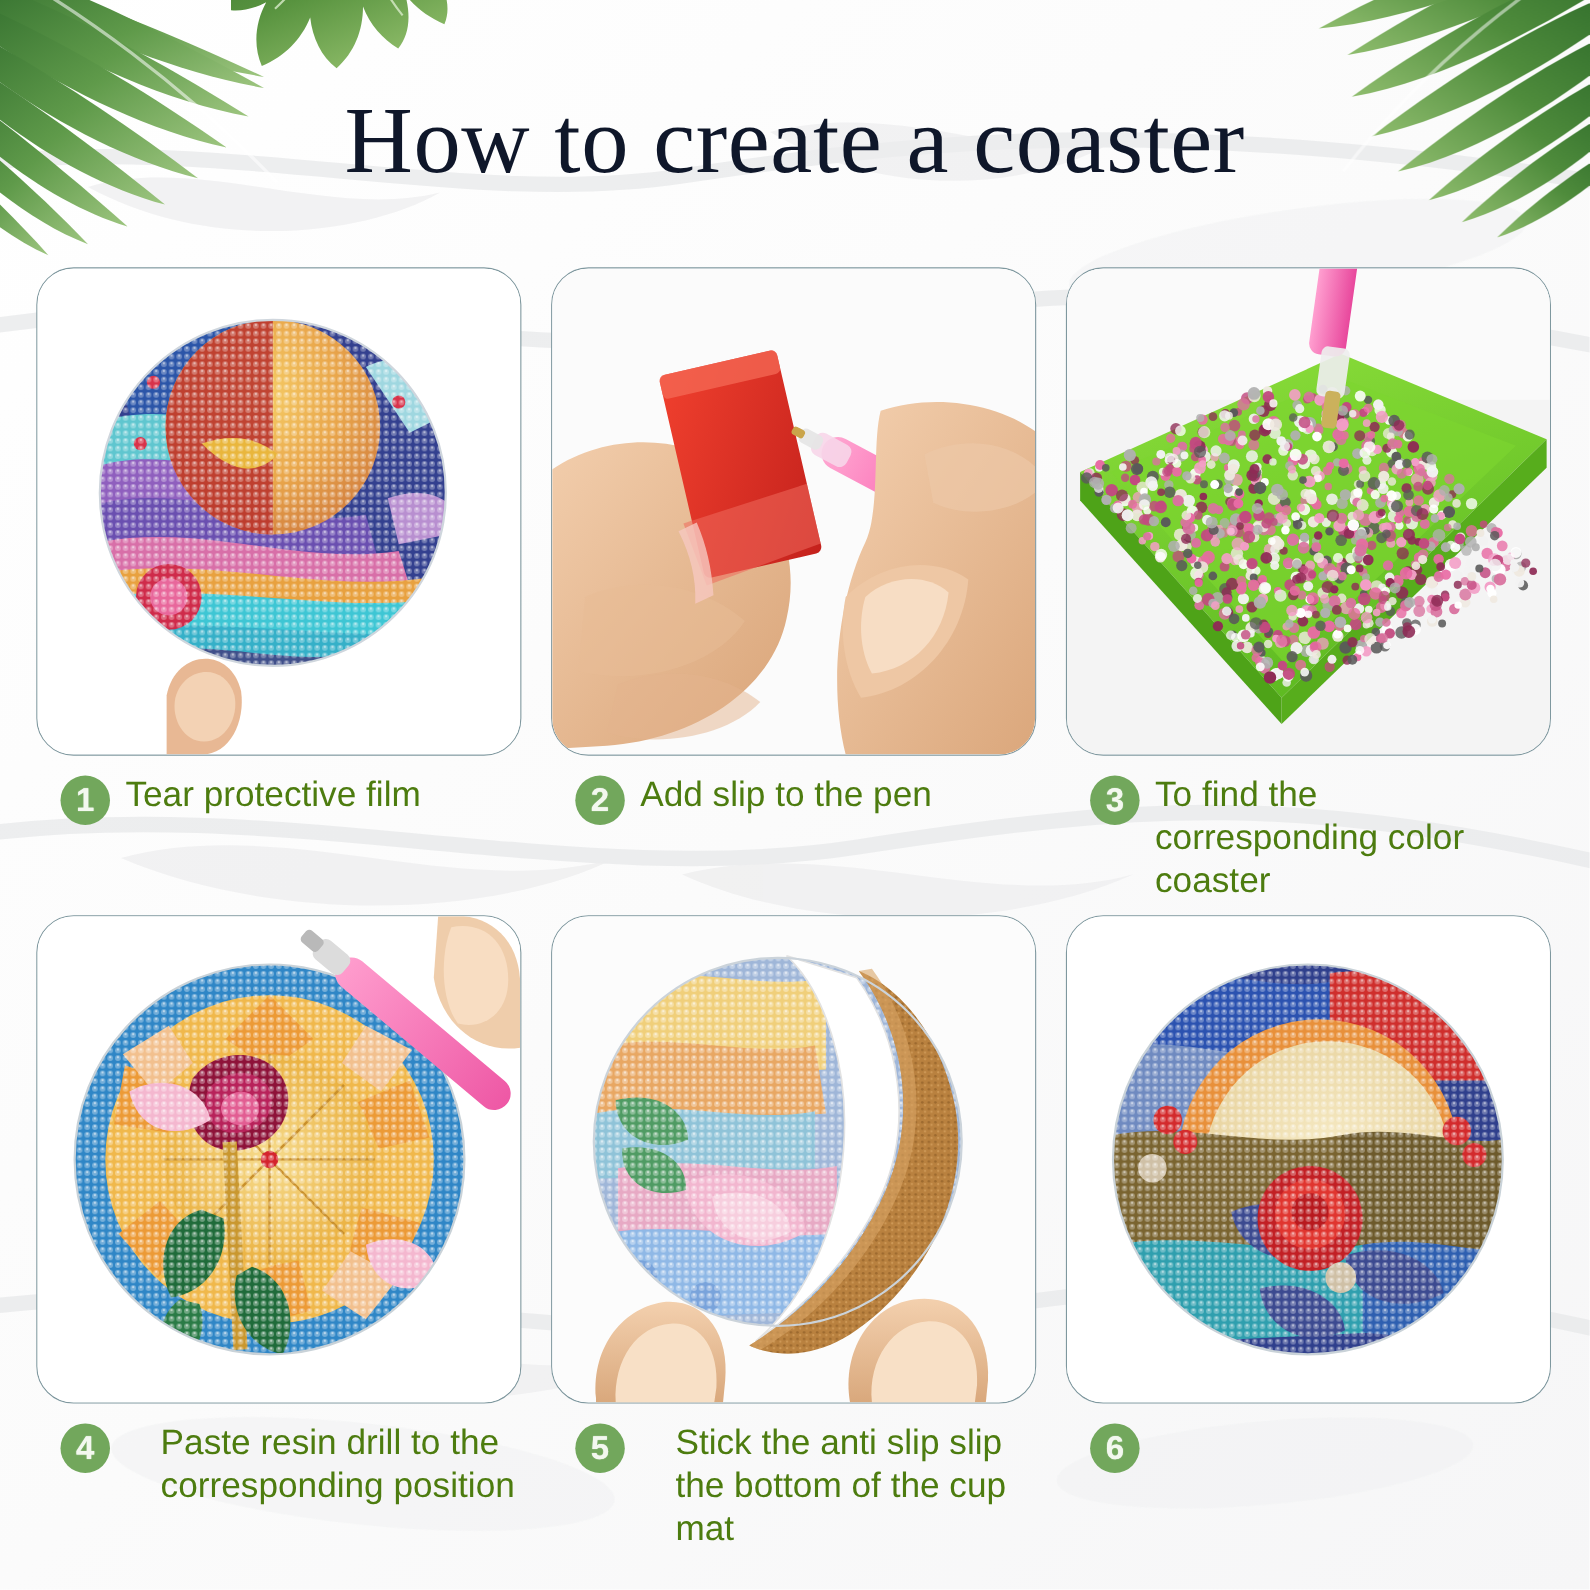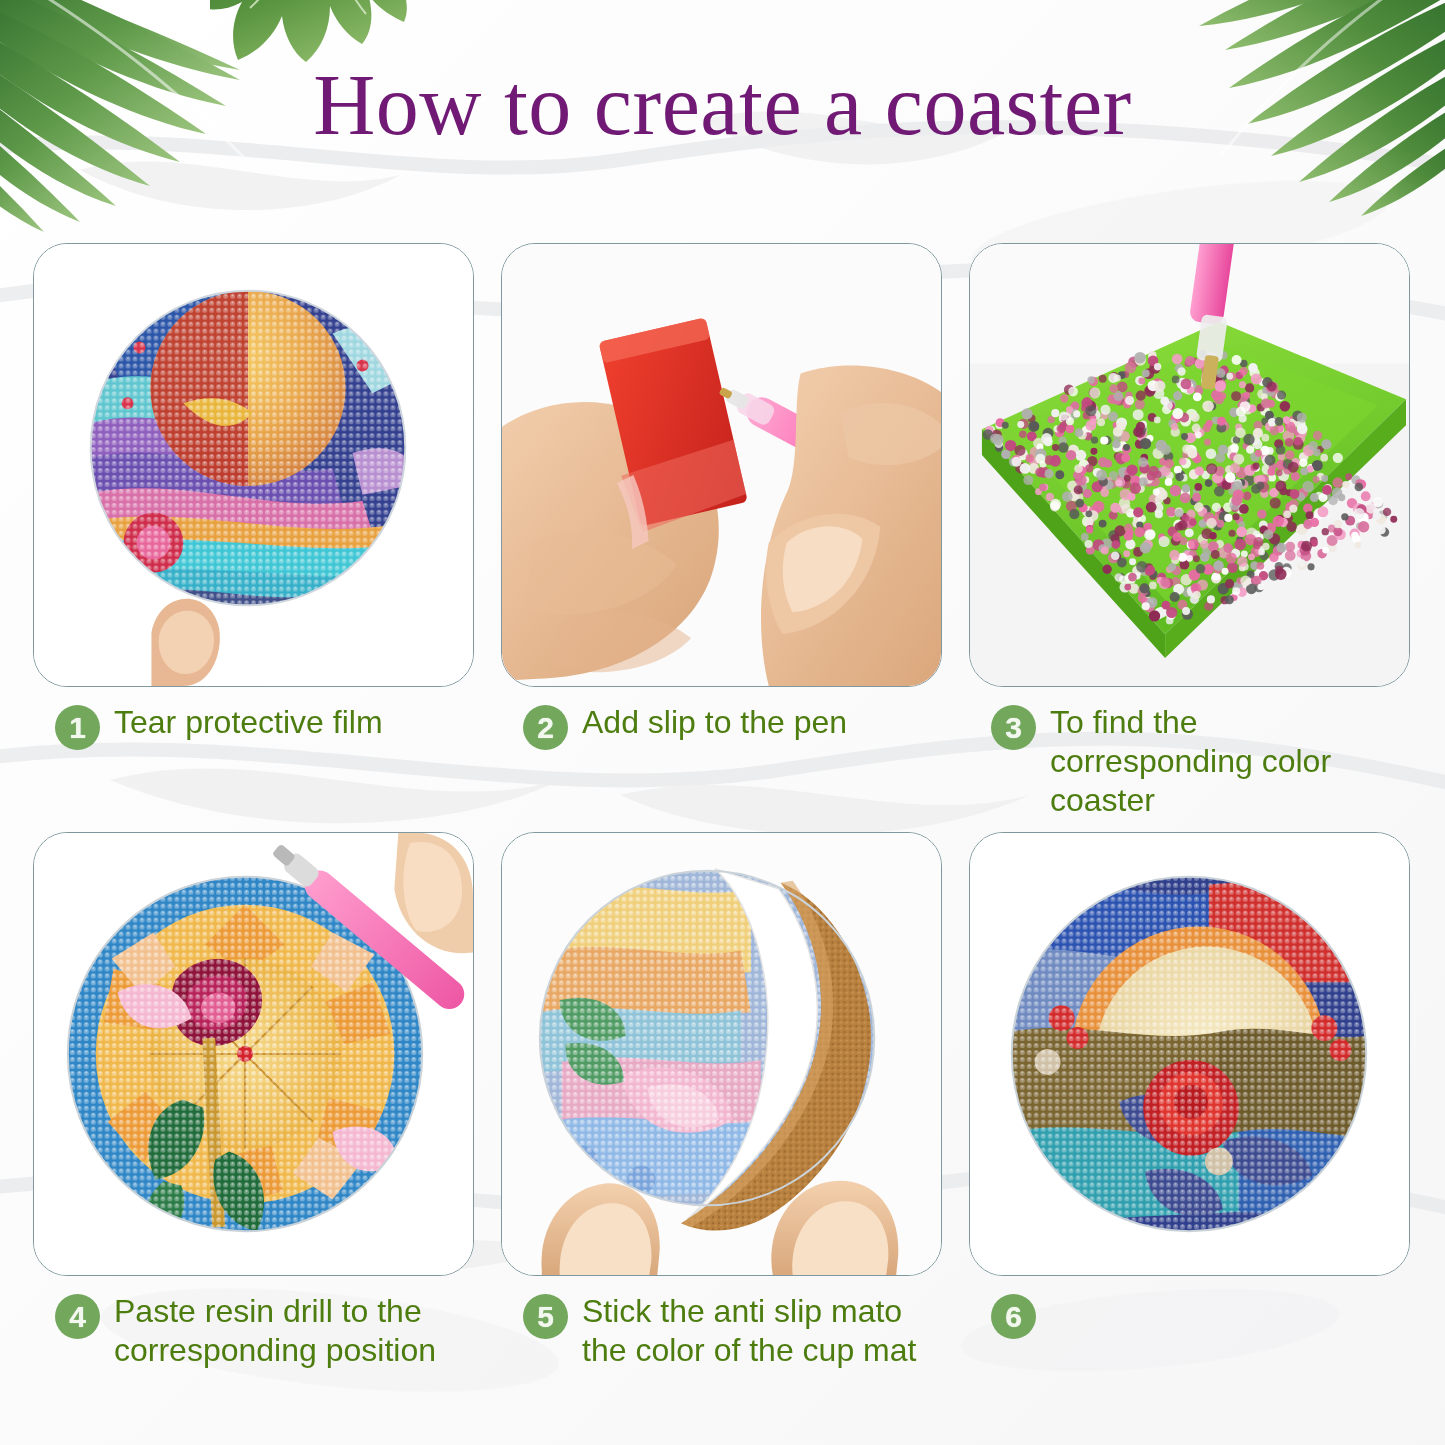--- a/index.html
+++ b/index.html
@@ -11,24 +11,24 @@
   }
   
   #marble{position:absolute;inset:0;z-index:0;}
   
   .leaf-layer{position:absolute;z-index:2;pointer-events:none;}
   #leaf-tl{left:-60px;top:-40px;width:470px;height:290px;}
   #leaf-tm{left:210px;top:-70px;width:230px;height:190px;}
   #leaf-tr{right:-40px;top:-60px;width:360px;height:280px;}
   
   #title{
-    position:absolute;z-index:3;left:0;right:0;top:62px;
+    position:absolute;z-index:3;left:0;right:0;top:84px;
     text-align:center;
     font-family:"Liberation Serif", serif;
-    font-size:86px;line-height:1;color:#701a75;
+    font-size:86px;line-height:1;color:#0f172a;
     letter-spacing:.5px;white-space:nowrap;
   }
   
   #grid{
     position:absolute;z-index:3;left:33px;top:243px;
     width:1379px;
     display:grid;grid-template-columns:repeat(3,443px);
     column-gap:25px;row-gap:12px;
   }
   .step{width:443px;}
@@ -51,21 +51,21 @@
     position:absolute;inset:0;display:flex;align-items:center;justify-content:center;
     font-size:30px;font-weight:700;color:#f3f8ef;
     text-shadow:0 0 1px rgba(255,255,255,.9);
     font-family:"Liberation Sans", sans-serif;line-height:1;
   }
   .caption-text{
     font-size:32px;line-height:1.22;color:#4d7c0f;
     font-family:"Liberation Sans", sans-serif;
     max-width:370px;padding-top:2px;
   }
-  .row2 .caption-text{max-width:380px;}
+  .row2 .caption-text{max-width:380px;margin-left:32px;}
 </style>
 </head>
 <body>
 
 <svg id="marble" viewBox="0 0 1445 1445" preserveAspectRatio="none">
   <defs>
     <linearGradient id="mg" x1="0" y1="0" x2="1" y2="1">
       <stop offset="0" stop-color="#ffffff"></stop>
       <stop offset="0.5" stop-color="#fbfbfb"></stop>
       <stop offset="1" stop-color="#f6f6f7"></stop>
@@ -1328,21 +1328,21 @@
         <path d="M40 440 C 36 392 66 356 104 352 C 140 350 162 382 158 424 L 156 444 L 40 444 Z" fill="url(#skin5)"></path>
         <path d="M58 444 C 56 404 78 374 108 372 C 136 370 152 396 150 430 L 148 444 Z" fill="#f8e0c6"></path>
         <path d="M272 444 C 264 398 290 356 330 350 C 372 344 400 376 398 424 L 396 444 Z" fill="url(#skin5)"></path>
         <path d="M292 444 C 288 404 312 372 342 370 C 372 368 390 394 388 428 L 386 444 Z" fill="#f8e0c6"></path>
       </svg>
     </div>
     <div class="caption">
       <div class="badge">
           <span>5</span>
         </div>
-      <div class="caption-text">Stick the anti slip mato the color of the cup mat</div>
+      <div class="caption-text">Stick the anti slip slip the bottom of the cup mat</div>
     </div>
   </div>
 
   <div class="step row2">
     <div class="card">
       <svg class="photo" viewBox="0 0 441 444">
         <defs>
           <clipPath id="c6">
               <circle cx="220" cy="222" r="178"></circle>
             </clipPath>

